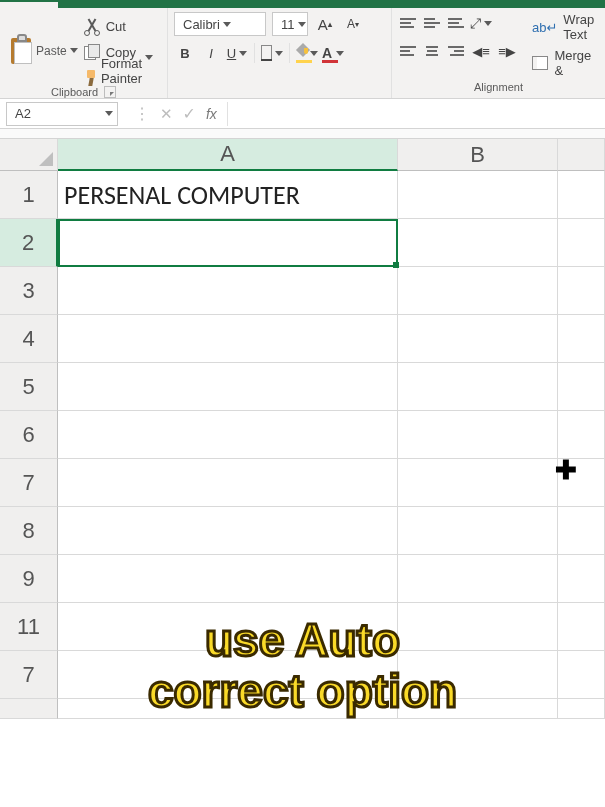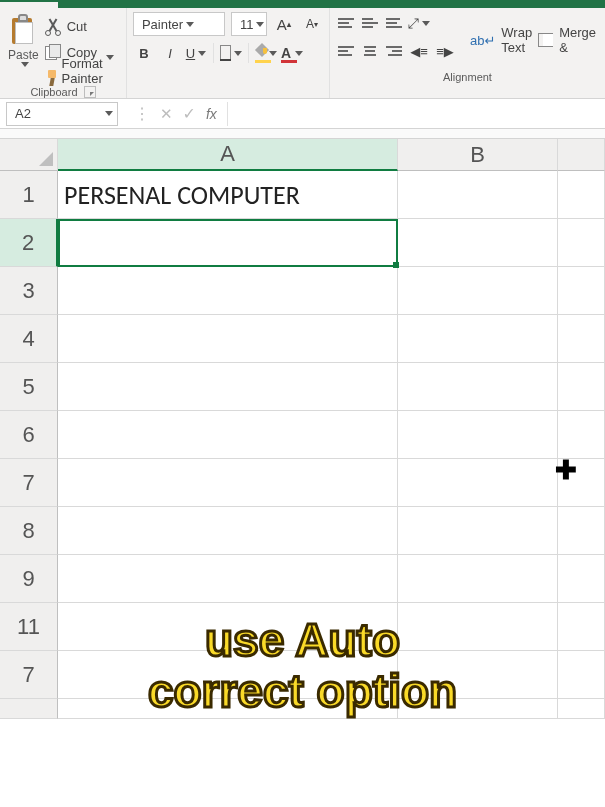--- a/index.html
+++ b/index.html
@@ -22,21 +22,21 @@
   .ribbon{background:var(--ribbon-bg);border-bottom:1px solid var(--border);}
   .ribbon-row{display:flex;align-items:stretch;height:90px;}
   .group{border-right:1px solid #e1e1e1;padding:4px 6px 0 6px;display:flex;flex-direction:column;justify-content:flex-start;position:relative;}
   .group-label{height:18px;font-size:11px;color:var(--muted);text-align:center;display:flex;align-items:center;justify-content:center;gap:6px;}
   .launcher{width:12px;height:12px;border:1px solid #bdbdbd;position:relative;}
   .launcher::after{content:"";position:absolute;right:1px;bottom:1px;width:0;height:0;border-left:4px solid transparent;border-top:4px solid #7a7a7a;border-right:0;border-bottom:0;transform:rotate(-90deg);}
   .smalltext{font-size:13px;color:var(--text);}
   .drop{width:0;height:0;border-left:4px solid transparent;border-right:4px solid transparent;border-top:5px solid #5a5a5a;display:inline-block;margin-left:3px;}
 
   
-  .paste{display:flex;flex-direction:column;align-items:center;padding:2px 2px 0 2px;}
+  .paste{display:flex;flex-direction:row;align-items:center;padding:2px 2px 0 2px;}
   .paste-icon{width:28px;height:32px;position:relative;}
   .paste-board{position:absolute;left:3px;top:4px;width:20px;height:26px;background:#b57b2f;border-radius:2px;}
   .paste-sheet{position:absolute;left:6px;top:8px;width:18px;height:22px;background:white;border:1px solid #bfbfbf;}
   .paste-clip{position:absolute;left:9px;top:0;width:10px;height:8px;border:2px solid #888;border-radius:3px 3px 0 0;background:#ddd;}
   .paste-label{font-size:12px;color:var(--muted);margin-top:2px;}
   .clip-right{display:flex;flex-direction:column;gap:4px;margin-left:4px;}
   .clip-item{display:flex;align-items:flex-end;gap:6px;height:22px;}
   .cut-icn{width:16px;height:16px;position:relative;}
   .cut-icn::before,.cut-icn::after{content:"";position:absolute;width:2px;height:14px;background:#5a5a5a;left:7px;top:0;}
   .cut-icn::before{transform:rotate(30deg);}
@@ -145,21 +145,21 @@
       </div>
       <div class="group-label">
         <span>Clipboard</span>
         <span class="launcher"></span>
       </div>
     </div>
 
     <div class="group" style="width:224px;">
       <div class="fontbox">
         <div class="combo font-name">
-          <span>Painter</span>
+          <span>Calibri</span>
           <span class="drop"></span>
         </div>
         <div class="combo font-size">
           <span>11</span>
           <span class="drop"></span>
         </div>
         <div class="btn-sm" style="font-size:15px;">A<span style="font-size:9px;vertical-align:super;">▴</span></div>
         <div class="btn-sm" style="font-size:12px;">A<span style="font-size:8px;vertical-align:super;">▾</span></div>
       </div>
       <div class="btn-formatrow">
@@ -222,21 +222,21 @@
               </div>
             <div class="al">
                 <span style="width:100%;margin-left:auto;"></span>
                 <span style="width:60%;margin-left:auto;"></span>
                 <span style="width:90%;margin-left:auto;"></span>
               </div>
             <div class="btn-sm">◀≡</div>
             <div class="btn-sm">≡▶</div>
           </div>
         </div>
-        <div style="display:flex;flex-direction:row;gap:6px;">
+        <div style="display:flex;flex-direction:column;gap:6px;">
           <div class="merge-row">
             <span style="font-size:13px;color:#2f6fb0;">ab↵</span>
             <span class="smalltext">Wrap Text</span>
           </div>
           <div class="merge-row">
             <span class="merge-icn"></span>
             <span class="smalltext">Merge &amp; </span>
           </div>
         </div>
       </div>

